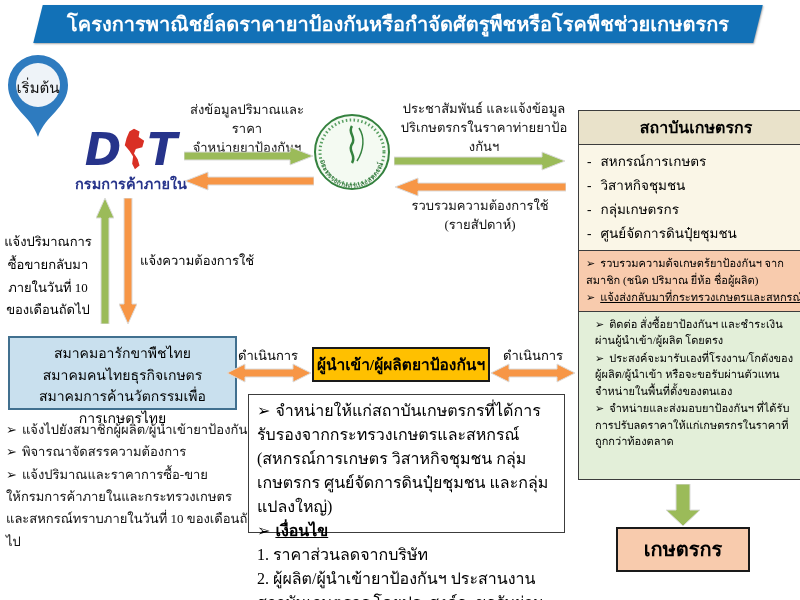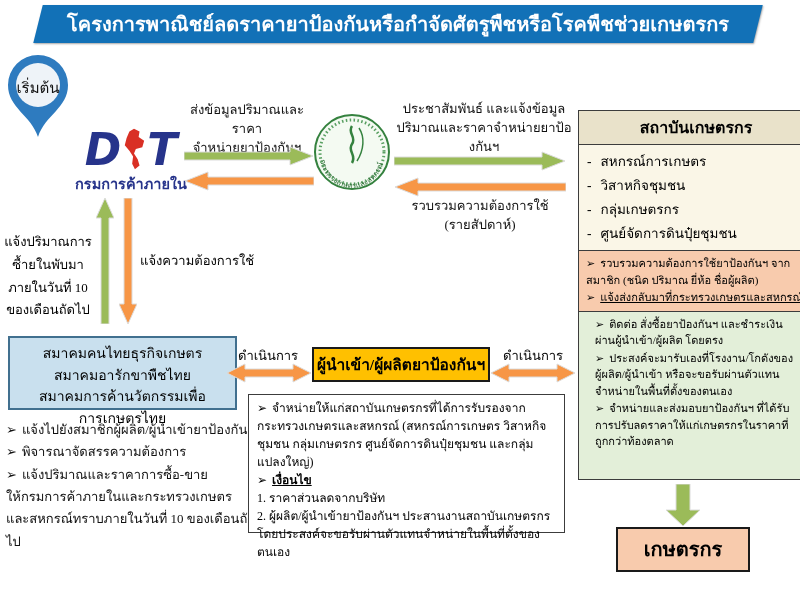--- a/index.html
+++ b/index.html
@@ -61,21 +61,21 @@
     text-align:center; font-size:14px; line-height:1.55; padding-top:5px; }
   .importer-box { left:312px; top:347px; width:178px; height:35px;
     background:#ffc000; border:2px solid #1a1a1a; box-sizing:border-box;
     text-align:center; font-weight:bold; font-size:15.5px; line-height:31px; }
   .farmer-box { left:616px; top:527px; width:134px; height:45px;
     background:#f8cbad; border:2px solid #1a1a1a; box-sizing:border-box;
     text-align:center; font-weight:bold; font-size:20px; line-height:41px; }
 
   .details-box { left:248px; top:394px; width:317px; height:139px;
     background:#ffffff; border:1.5px solid #3c3c3c; box-sizing:border-box;
-    padding:4px 8px; font-size:12px; line-height:1.5; }
+    padding:4px 8px; font-size:16px; line-height:1.5; }
 
   .tasks { left:6px; top:419px; width:256px; font-size:13px; line-height:1.72;
     color:#111; }
   .task-row { display:flex; }
 
   .vlabel-left { left:2px; top:231px; width:92px; text-align:center;
     font-size:13px; line-height:1.75; }
   .vlabel-right { left:140px; top:250px; width:146px; font-size:13px; }
 
   .action-label { text-align:center; font-size:13px; }
@@ -127,50 +127,50 @@
     <defs>
       <path id="sealArc" d="M 8,46 A 32,32 0 0 0 72,46"></path>
     </defs>
     <text font-size="7.5" fill="#2c6e35">
       <textPath href="#sealArc" startOffset="4">กระทรวงเกษตรและสหกรณ์</textPath>
     </text>
   </svg>
 
   <div class="abs flow-label" style="left:390px;top:100px;width:188px;">
     <div>ประชาสัมพันธ์ และแจ้งข้อมูล</div>
-    <div>ปริมาณและราคาจำหน่ายยาป้องกันฯ</div>
+    <div>ปริเกษตรกรในราคาท่ายยาป้องกันฯ</div>
   </div>
   <svg class="abs" style="left:394px;top:151px;" width="172" height="20" viewBox="0 0 172 20">
     <polygon points="0,6 148,6 148,1 171,10 148,19 148,14 0,14" fill="#9bbb59" stroke="#dcdcdc" stroke-width="1"></polygon>
   </svg>
   <svg class="abs" style="left:394px;top:177px;" width="172" height="20" viewBox="0 0 172 20">
     <polygon points="172,6 24,6 24,1 1,10 24,19 24,14 172,14" fill="#f79646" stroke="#dcdcdc" stroke-width="1"></polygon>
   </svg>
   <div class="abs flow-label" style="left:398px;top:197px;width:164px;">
     <div>รวบรวมความต้องการใช้</div>
     <div>(รายสัปดาห์)</div>
   </div>
 
   <svg class="abs" style="left:96px;top:198px;" width="18" height="126" viewBox="0 0 18 126">
     <polygon points="9,0 18,20 13,20 13,126 5,126 5,20 0,20" fill="#9bbb59" stroke="#dcdcdc" stroke-width="1"></polygon>
   </svg>
   <svg class="abs" style="left:119px;top:198px;" width="18" height="126" viewBox="0 0 18 126">
     <polygon points="9,126 0,106 5,106 5,0 13,0 13,106 18,106" fill="#f79646" stroke="#dcdcdc" stroke-width="1"></polygon>
   </svg>
   <div class="abs vlabel-left">
     <div>แจ้งปริมาณการ</div>
-    <div>ซื้ายในพับมา</div>
+    <div>ซื้อขายกลับมา</div>
     <div>ภายในวันที่ 10</div>
     <div>ของเดือนถัดไป</div>
   </div>
   <div class="abs vlabel-right">แจ้งความต้องการใช้</div>
 
   <div class="abs assoc-box">
+    <div>สมาคมอารักขาพืชไทย</div>
     <div>สมาคมคนไทยธุรกิจเกษตร</div>
-    <div>สมาคมอารักขาพืชไทย</div>
     <div>สมาคมการค้านวัตกรรมเพื่อการเกษตรไทย</div>
   </div>
 
   <div class="abs tasks">
     <div class="task-row">
       <span class="bullet">➢</span>
       <span>แจ้งไปยังสมาชิกผู้ผลิต/ผู้นำเข้ายาป้องกันฯ</span>
     </div>
     <div class="task-row">
       <span class="bullet">➢</span>
@@ -222,21 +222,21 @@
         <span class="inst-dash">-</span>
         <span>กลุ่มเกษตรกร</span>
       </div>
       <div class="inst-item">
         <span class="inst-dash">-</span>
         <span>ศูนย์จัดการดินปุ๋ยชุมชน</span>
       </div>
     </div>
     <div class="inst-collect">
       <div class="b-item">
-        <span class="bullet">➢</span><span>รวบรวมความต้องการใช้ยาป้องกันฯ จากสมาชิก (ชนิด ปริมาณ ยี่ห้อ ชื่อผู้ผลิต)</span>
+        <span class="bullet">➢</span><span>รวบรวมความต้จเกษตร้ยาป้องกันฯ จากสมาชิก (ชนิด ปริมาณ ยี่ห้อ ชื่อผู้ผลิต)</span>
       </div>
       <div class="b-item">
         <span class="bullet">➢</span><span class="u">แจ้งส่งกลับมาที่กระทรวงเกษตรและสหกรณ์</span>
       </div>
     </div>
     <div class="inst-buy">
       <div class="b-item">
         <span class="bullet">➢</span><span>ติดต่อ สั่งซื้อยาป้องกันฯ และชำระเงิน ผ่านผู้นำเข้า/ผู้ผลิต โดยตรง</span>
       </div>
       <div class="b-item">

